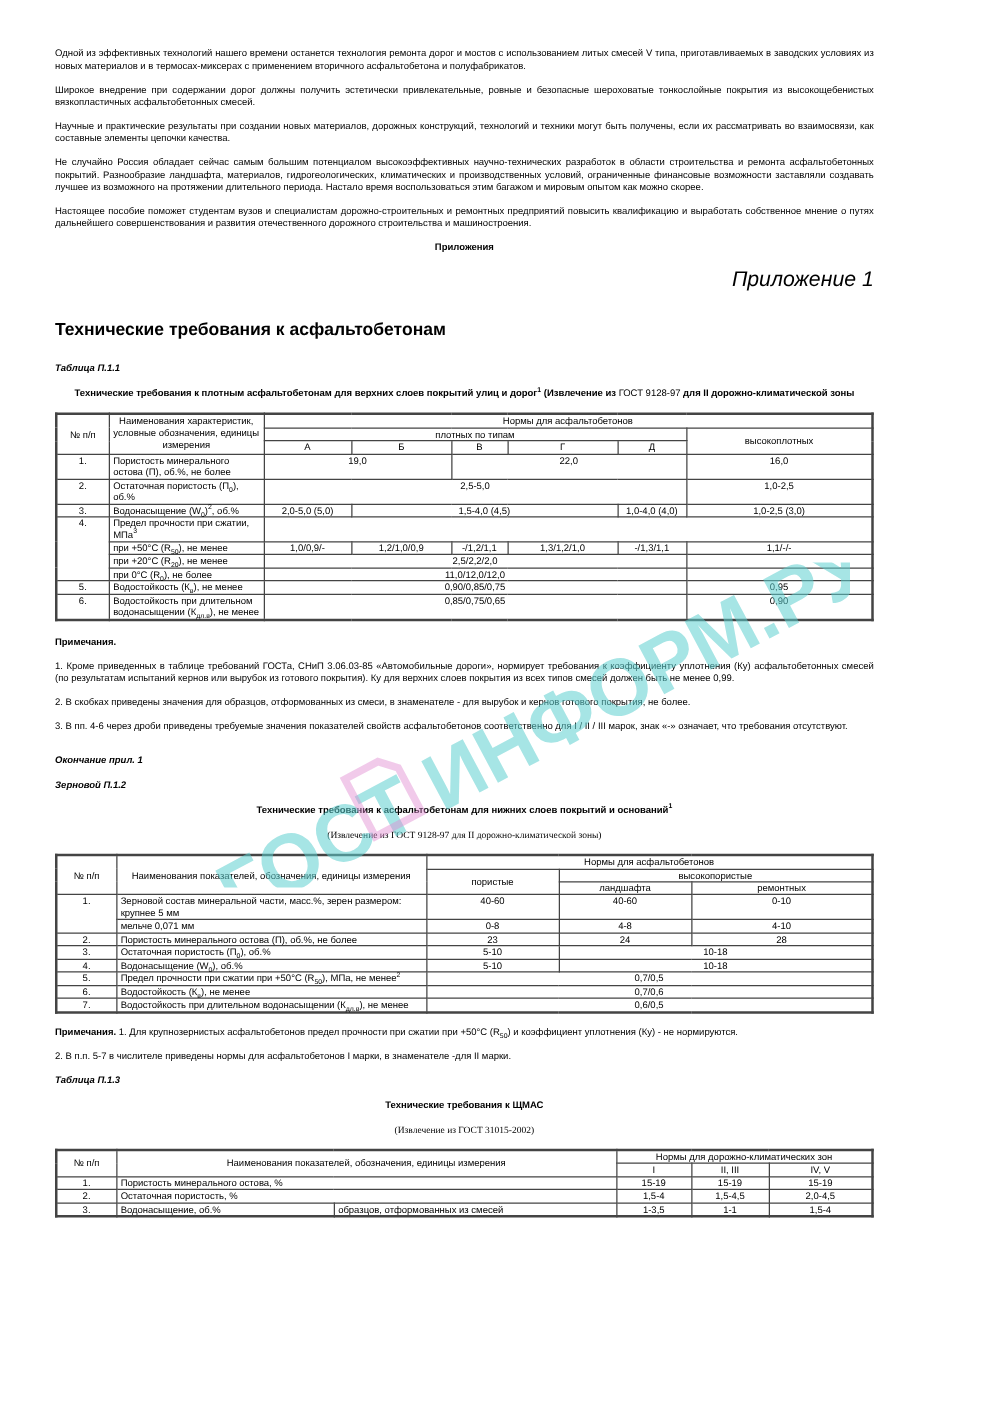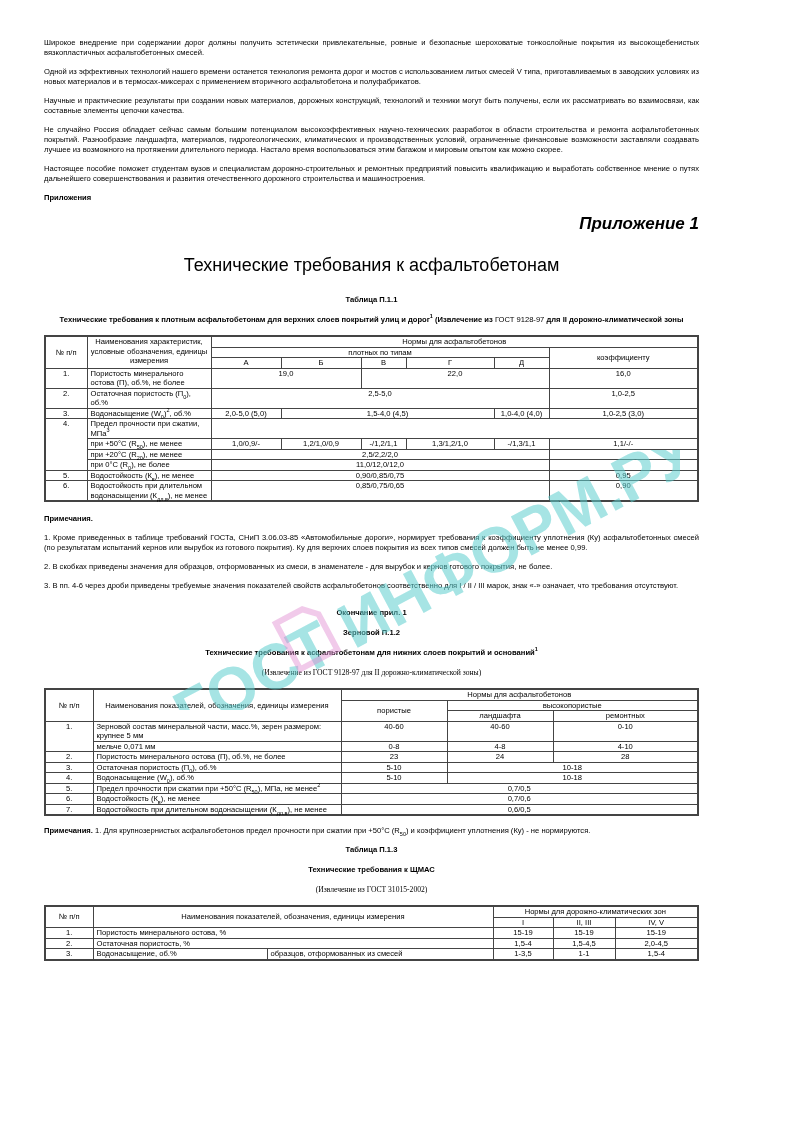--- a/index.html
+++ b/index.html
@@ -1,41 +1,41 @@
 <!DOCTYPE html>
 <html><head>
 <meta charset="utf-8">
 <style>
   html, body { margin:0; padding:0; background:#ffffff; }
   body { width:794px; height:1123px; position:relative; overflow:hidden;
          font-family:"Liberation Sans", sans-serif; color:#000; font-size:7.6px; line-height:1.32; }
   .page { position:absolute; left:44px; top:38px; width:655px; }
   p { margin:0 0 9px 0; text-align:justify; }
-  .center { }
+  .center { text-align:center; }
   .bold { font-weight:bold; }
-  .app-title { font-size:17px; font-weight:bold; font-style:italic; text-align:right; margin:10px 0 18px 0; }
-  .sec-title { font-size:18px; font-weight:normal; text-align:center; margin:0 0 18px 0; }
-  .tab-label { font-weight:bold; text-align:center; margin:0 0 10px 0; }
+  .app-title { font-size:17px; font-weight:normal; font-style:italic; text-align:right; margin:10px 0 18px 0; }
+  .sec-title { font-size:14px; font-weight:bold; text-align:left; margin:0 0 18px 0; }
+  .tab-label { font-weight:bold; font-style:italic; text-align:left; margin:0 0 10px 0; }
   .tab-title { font-weight:bold; text-align:center; margin:0 0 10px 0; }
   .tab-sub { text-align:center; margin:0 0 10px 0;font-family:Liberation Serif, serif; }
   table { border-collapse:collapse; width:100%; margin:0 0 10px 0; }
   td, th { border:1px solid #444; padding:0 3px; font-weight:normal; vertical-align:top; font-size:7.6px; line-height:1.25; }
   .c { text-align:center; }
   .tbl-outer { border:2px solid #444; }
   sup { font-size:5.5px; vertical-align:super; line-height:0; }
   sub { font-size:5.5px; vertical-align:sub; line-height:0; }
   .watermark { position:absolute; left:120px; top:450px; width:560px; height:260px; pointer-events:none; }
 </style>
 </head>
 <body>
 
 <div class="page">
 
+  <p>Одной из эффективных технологий нашего времени останется технология ремонта дорог и мостов с использованием литых смесей V типа, приготавливаемых в заводских условиях из новых материалов и в термосах-миксерах с применением вторичного асфальтобетона и полуфабрикатов.</p>
   <p>Широкое внедрение при содержании дорог должны получить эстетически привлекательные, ровные и безопасные шероховатые тонкослойные покрытия из высокощебенистых вязкопластичных асфальтобетонных смесей.</p>
-  <p>Одной из эффективных технологий нашего времени останется технология ремонта дорог и мостов с использованием литых смесей V типа, приготавливаемых в заводских условиях из новых материалов и в термосах-миксерах с применением вторичного асфальтобетона и полуфабрикатов.</p>
   <p>Научные и практические результаты при создании новых материалов, дорожных конструкций, технологий и техники могут быть получены, если их рассматривать во взаимосвязи, как составные элементы цепочки качества.</p>
   <p>Не случайно Россия обладает сейчас самым большим потенциалом высокоэффективных научно-технических разработок в области строительства и ремонта асфальтобетонных покрытий. Разнообразие ландшафта, материалов, гидрогеологических, климатических и производственных условий, ограниченные финансовые возможности заставляли создавать лучшее из возможного на протяжении длительного периода. Настало время воспользоваться этим багажом и мировым опытом как можно скорее.</p>
   <p>Настоящее пособие поможет студентам вузов и специалистам дорожно-строительных и ремонтных предприятий повысить квалификацию и выработать собственное мнение о путях дальнейшего совершенствования и развития отечественного дорожного строительства и машиностроения.</p>
 
   <p class="center bold" style="margin-top:4px;">Приложения</p>
   <div class="app-title">Приложение 1</div>
   <div class="sec-title">Технические требования к асфальтобетонам</div>
 
   <div class="tab-label">Таблица П.1.1</div>
   <div class="tab-title">
@@ -54,21 +54,21 @@
         <col>
     </colgroup>
     <tbody>
         <tr>
       <td rowspan="3" class="c" style="vertical-align:middle">№ п/п</td>
       <td rowspan="3" class="c">Наименования характеристик, условные обозначения, единицы измерения</td>
       <td colspan="6" class="c">Нормы для асфальтобетонов</td>
     </tr>
     <tr>
       <td colspan="5" class="c">плотных по типам</td>
-      <td rowspan="2" class="c" style="vertical-align:middle">коэффициенту</td>
+      <td rowspan="2" class="c" style="vertical-align:middle">высокоплотных</td>
     </tr>
     <tr>
       <td class="c">А</td>
       <td class="c">Б</td>
       <td class="c">В</td>
       <td class="c">Г</td>
       <td class="c">Д</td>
     </tr>
     <tr>
       <td class="c">1.</td>
@@ -211,20 +211,21 @@
       <td class="c">7.</td>
       <td><span>Водостойкость при длительном водонасыщении (К</span><sub>дл.в</sub><span>), не менее</span></td>
       <td colspan="3" class="c">0,6/0,5</td>
     </tr>
   </tbody>
     </table>
 
   <p style="margin-top:10px;">
     <b>Примечания.</b><span> 1. Для крупнозернистых асфальтобетонов предел прочности при сжатии при +50°С (R</span><sub>50</sub><span>) и коэффициент уплотнения (Ку) - не нормируются.</span>
   </p>
+  <p>2. В п.п. 5-7 в числителе приведены нормы для асфальтобетонов I марки, в знаменателе -для II марки.</p>
 
   <div class="tab-label" style="">Таблица П.1.3</div>
   <div class="tab-title">Технические требования к ЩМАС</div>
   <div class="tab-sub">(Извлечение из ГОСТ 31015-2002)</div>
 
   <table class="tbl-outer">
     <colgroup>
       <col style="width:48px">
         <col style="width:174px">
         <col style="width:226px">

